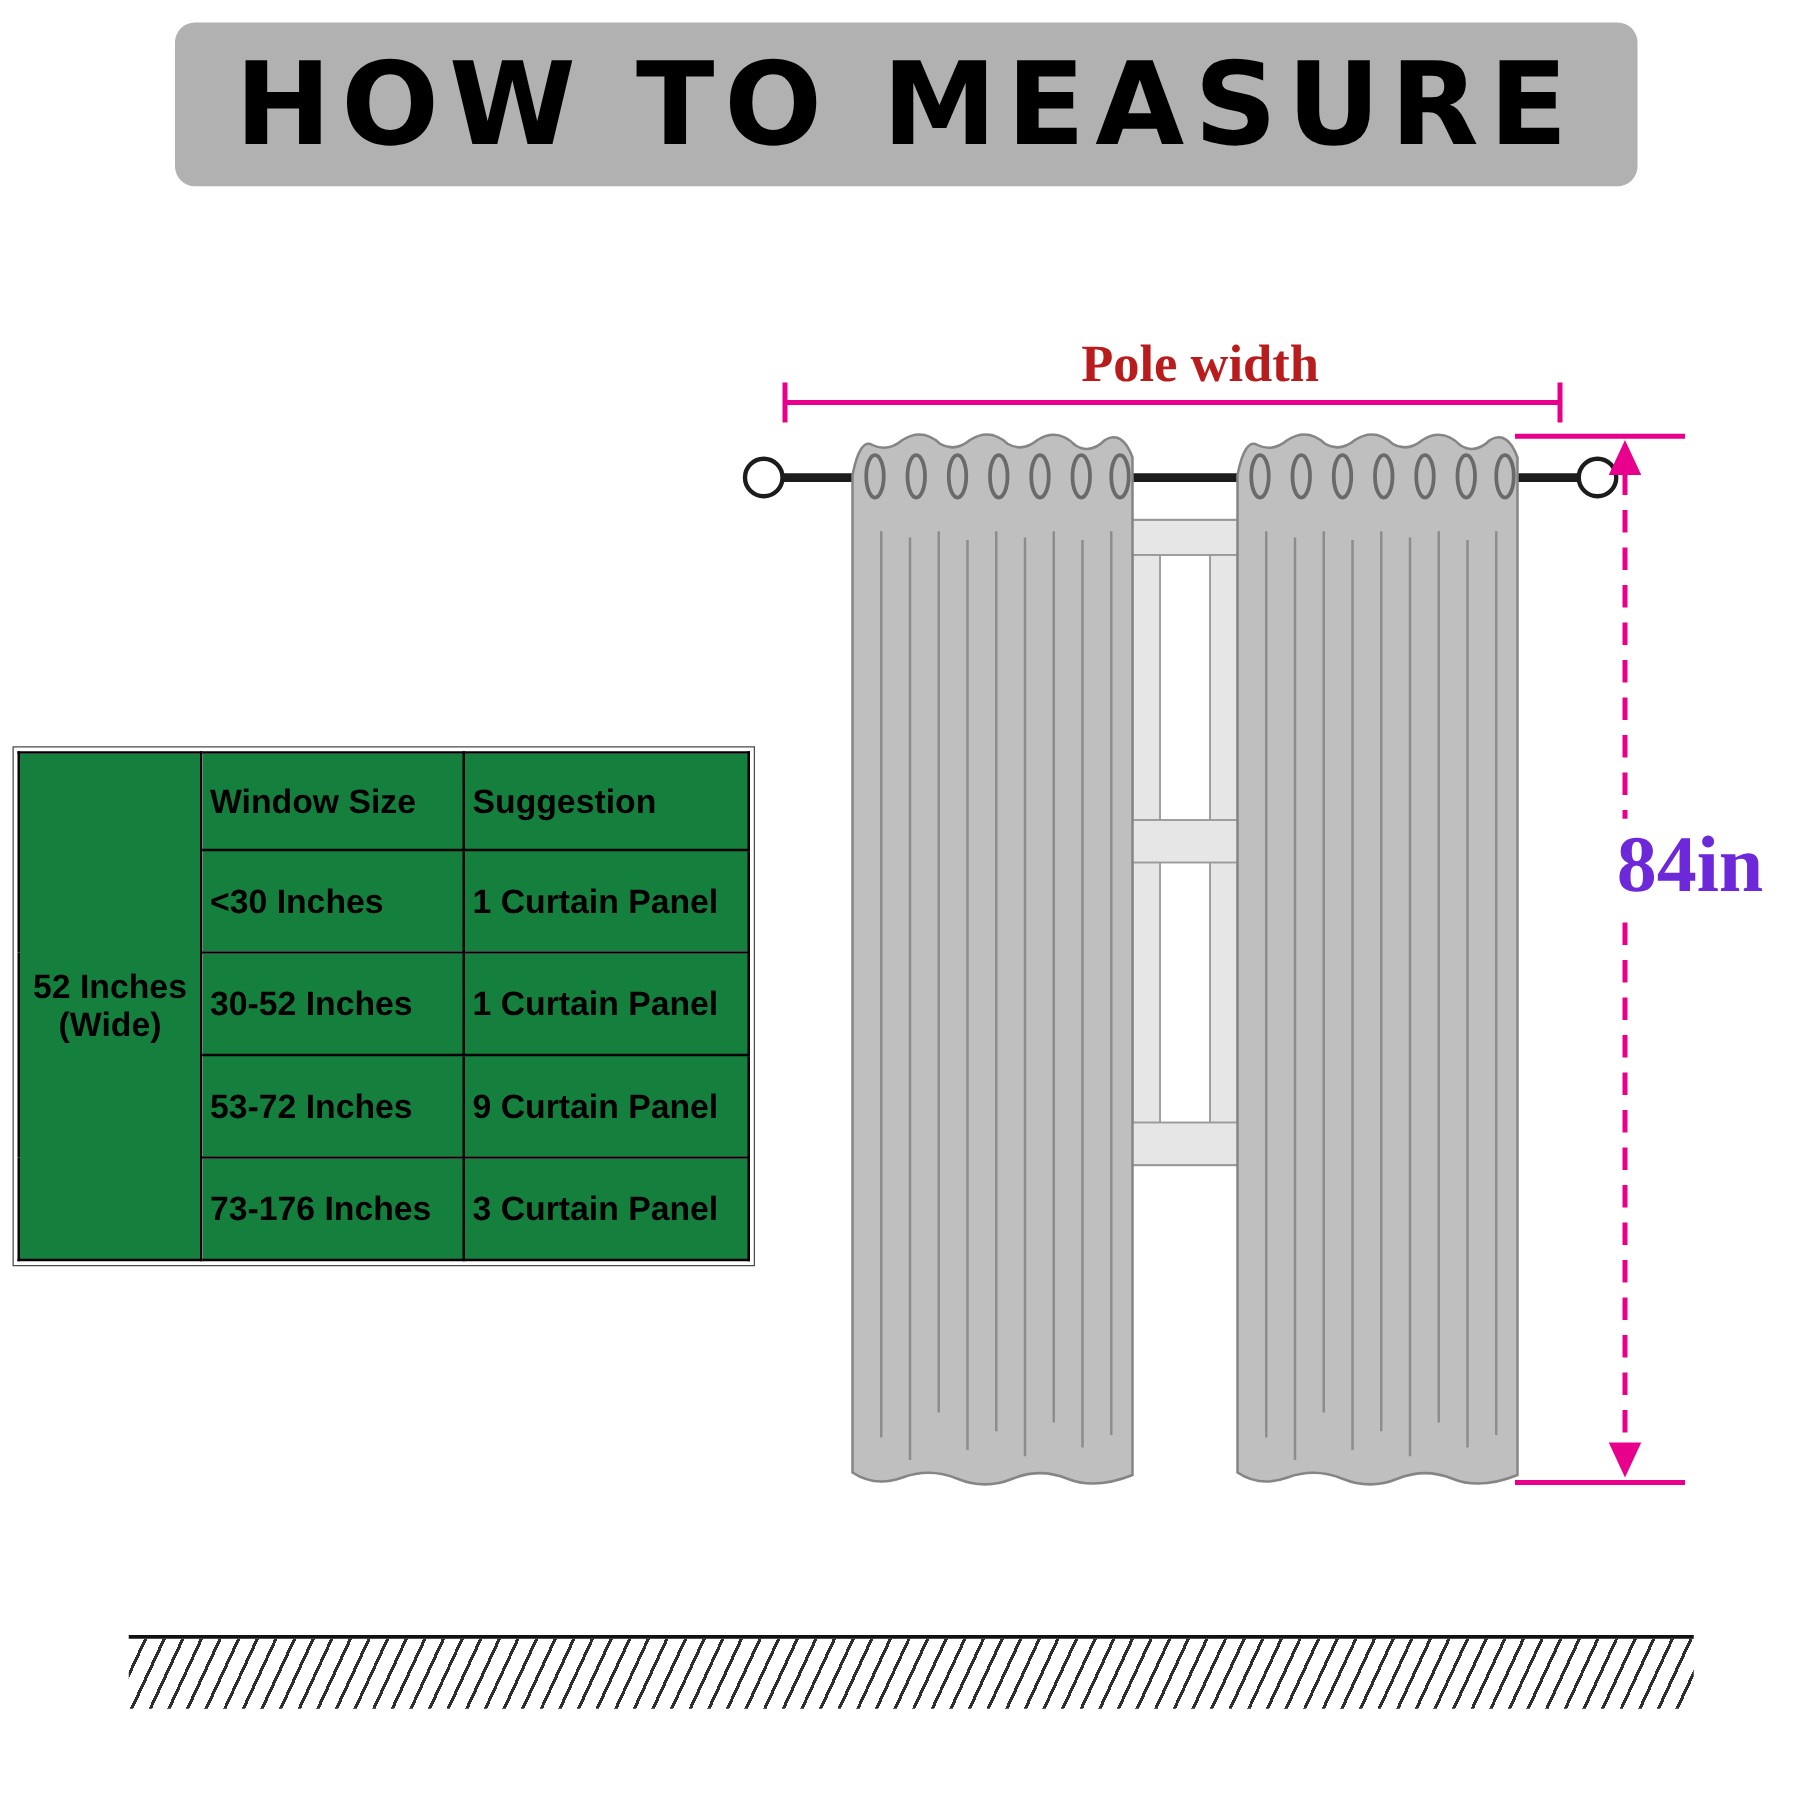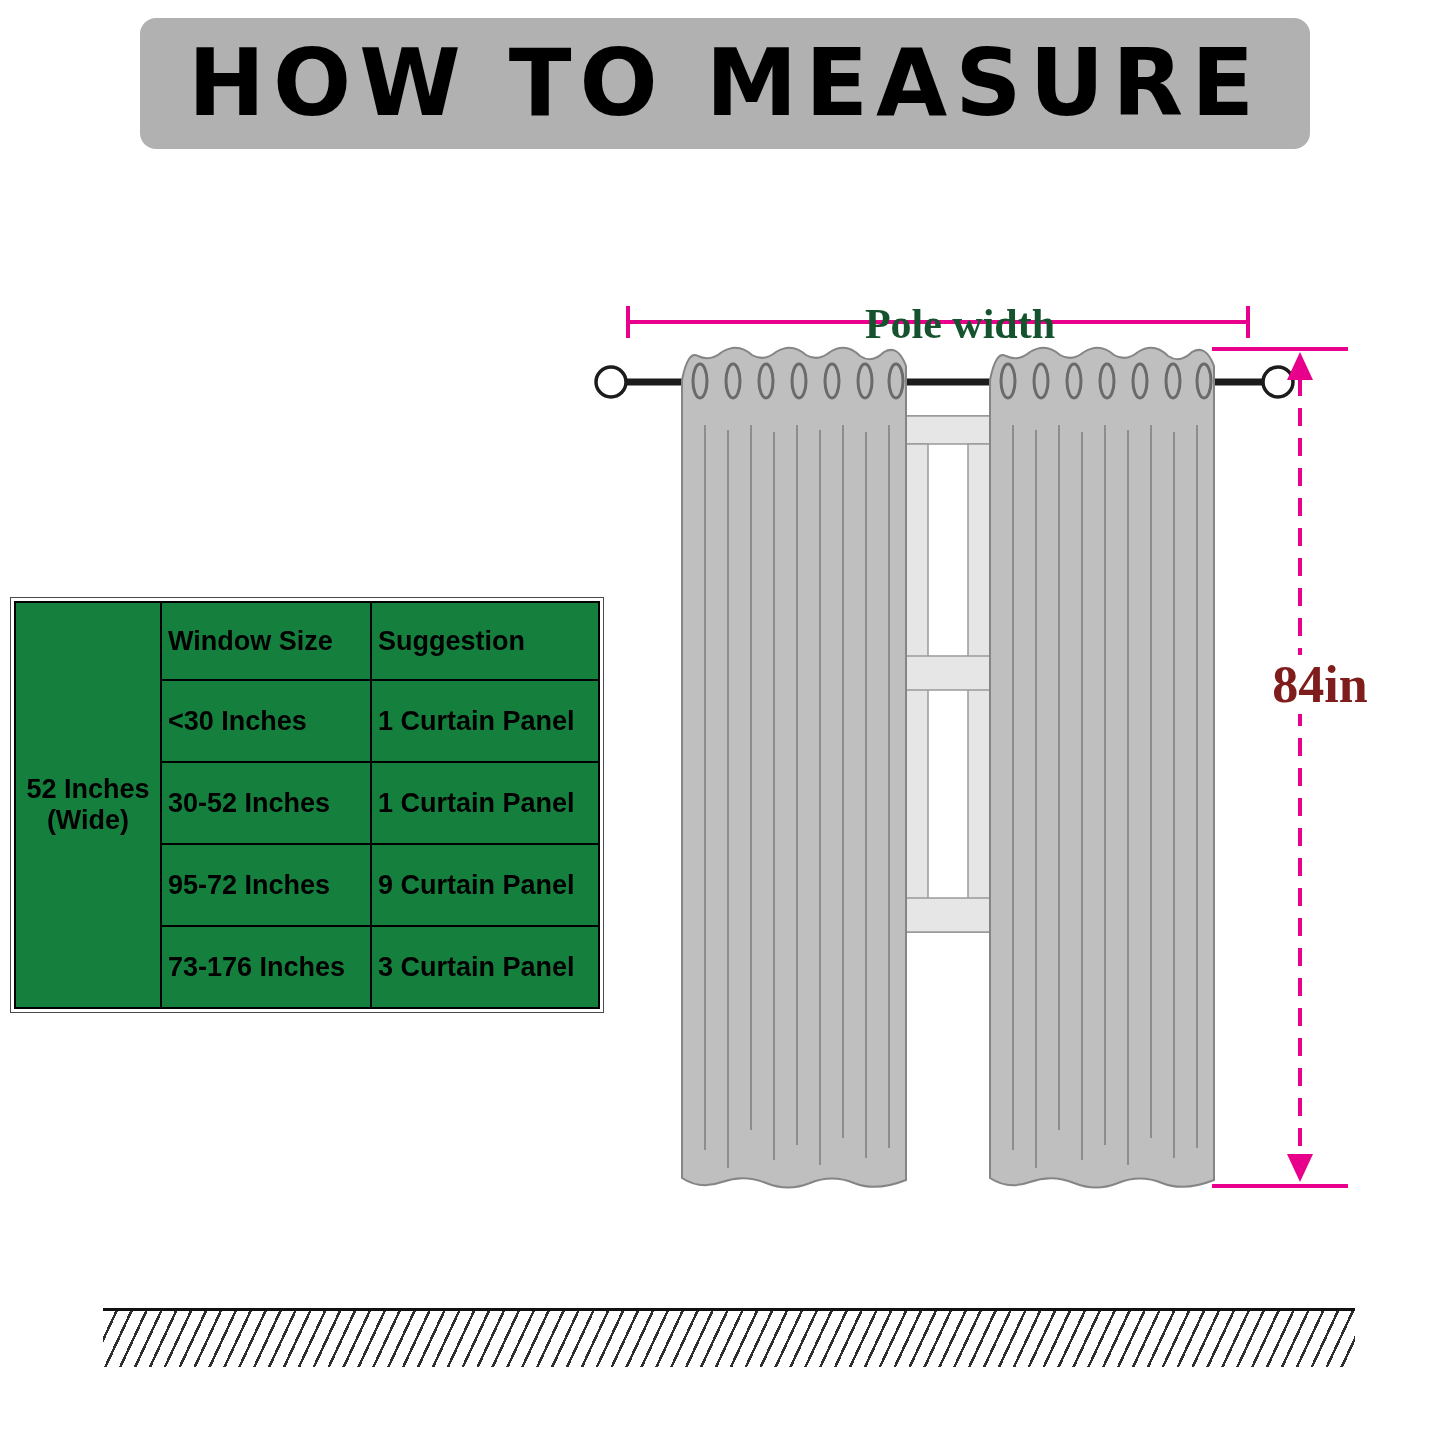--- a/index.html
+++ b/index.html
@@ -30,27 +30,26 @@
     padding:0 6px;height:80px;vertical-align:middle;
     white-space:nowrap;overflow:hidden;background:#15803d;
   }
   .size-table td.hdr{height:76px;}
   .size-table td.side{
     text-align:center;white-space:pre-line;padding:0 2px;
   }
   
   .pole-label{
     position:absolute;left:790px;top:268px;width:340px;text-align:center;
-    font-family:"Liberation Serif",serif;font-weight:bold;font-size:42px;color:#14532d;
+    font-family:"Liberation Serif",serif;font-weight:bold;font-size:42px;color:#b91c1c;
     z-index:3;
-    margin-top:32px;
   }
   .height-label{
-    position:absolute;left:1242px;top:655px;width:156px;text-align:center;
-    font-family:"Liberation Serif",serif;font-weight:bold;font-size:52px;color:#7f1d1d;
+    position:absolute;left:1274px;top:655px;width:156px;text-align:center;
+    font-family:"Liberation Serif",serif;font-weight:bold;font-size:64px;color:#6d28d9;
     background:#ffffff;z-index:3;
   }
   
   .illustration{
     position:absolute;left:0;top:0;width:1445px;height:1445px;z-index:1;
   }
   
   .ground{
     position:absolute;left:103px;top:1308px;width:1252px;height:56px;
     border-top:3px solid #111;
@@ -84,21 +83,21 @@
       </tr>
       <tr>
         <td>&lt;30 Inches</td>
         <td>1 Curtain Panel</td>
       </tr>
       <tr>
         <td>30-52 Inches</td>
         <td>1 Curtain Panel</td>
       </tr>
       <tr>
-        <td>95-72 Inches</td>
+        <td>53-72 Inches</td>
         <td>9 Curtain Panel</td>
       </tr>
       <tr>
         <td>73-176 Inches</td>
         <td>3 Curtain Panel</td>
       </tr>
     </tbody>
       </table>
   </div>
 

